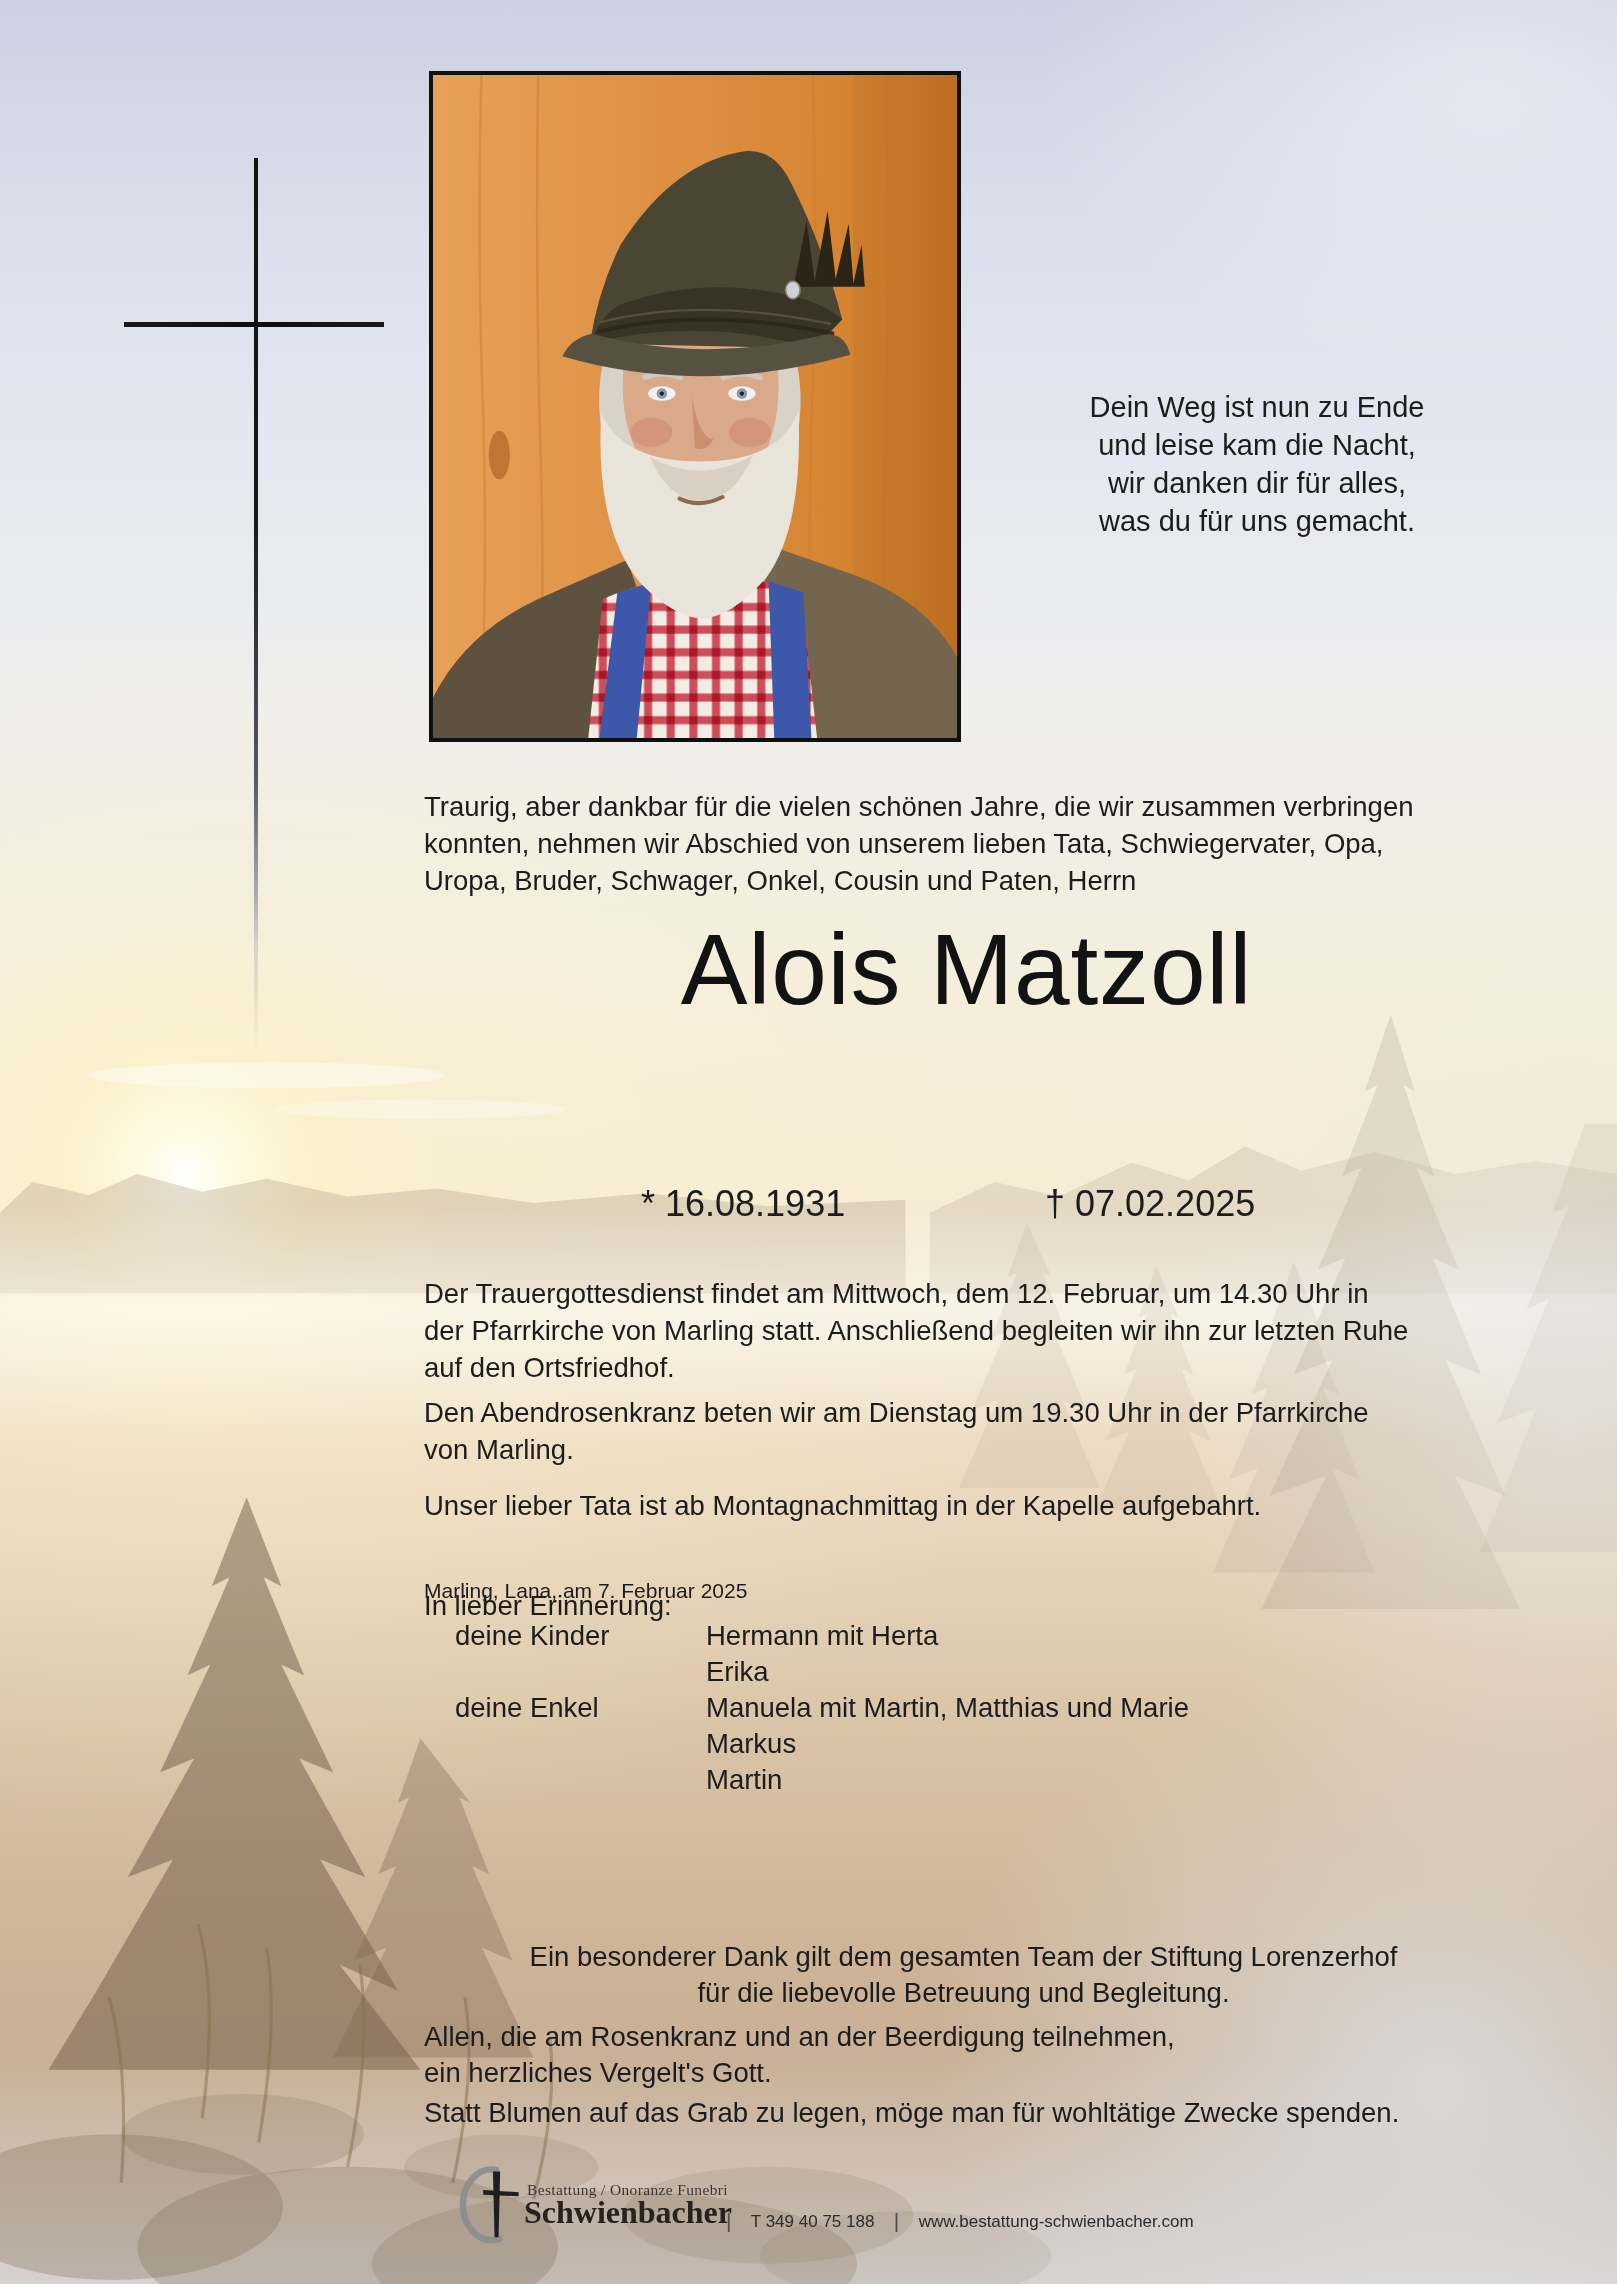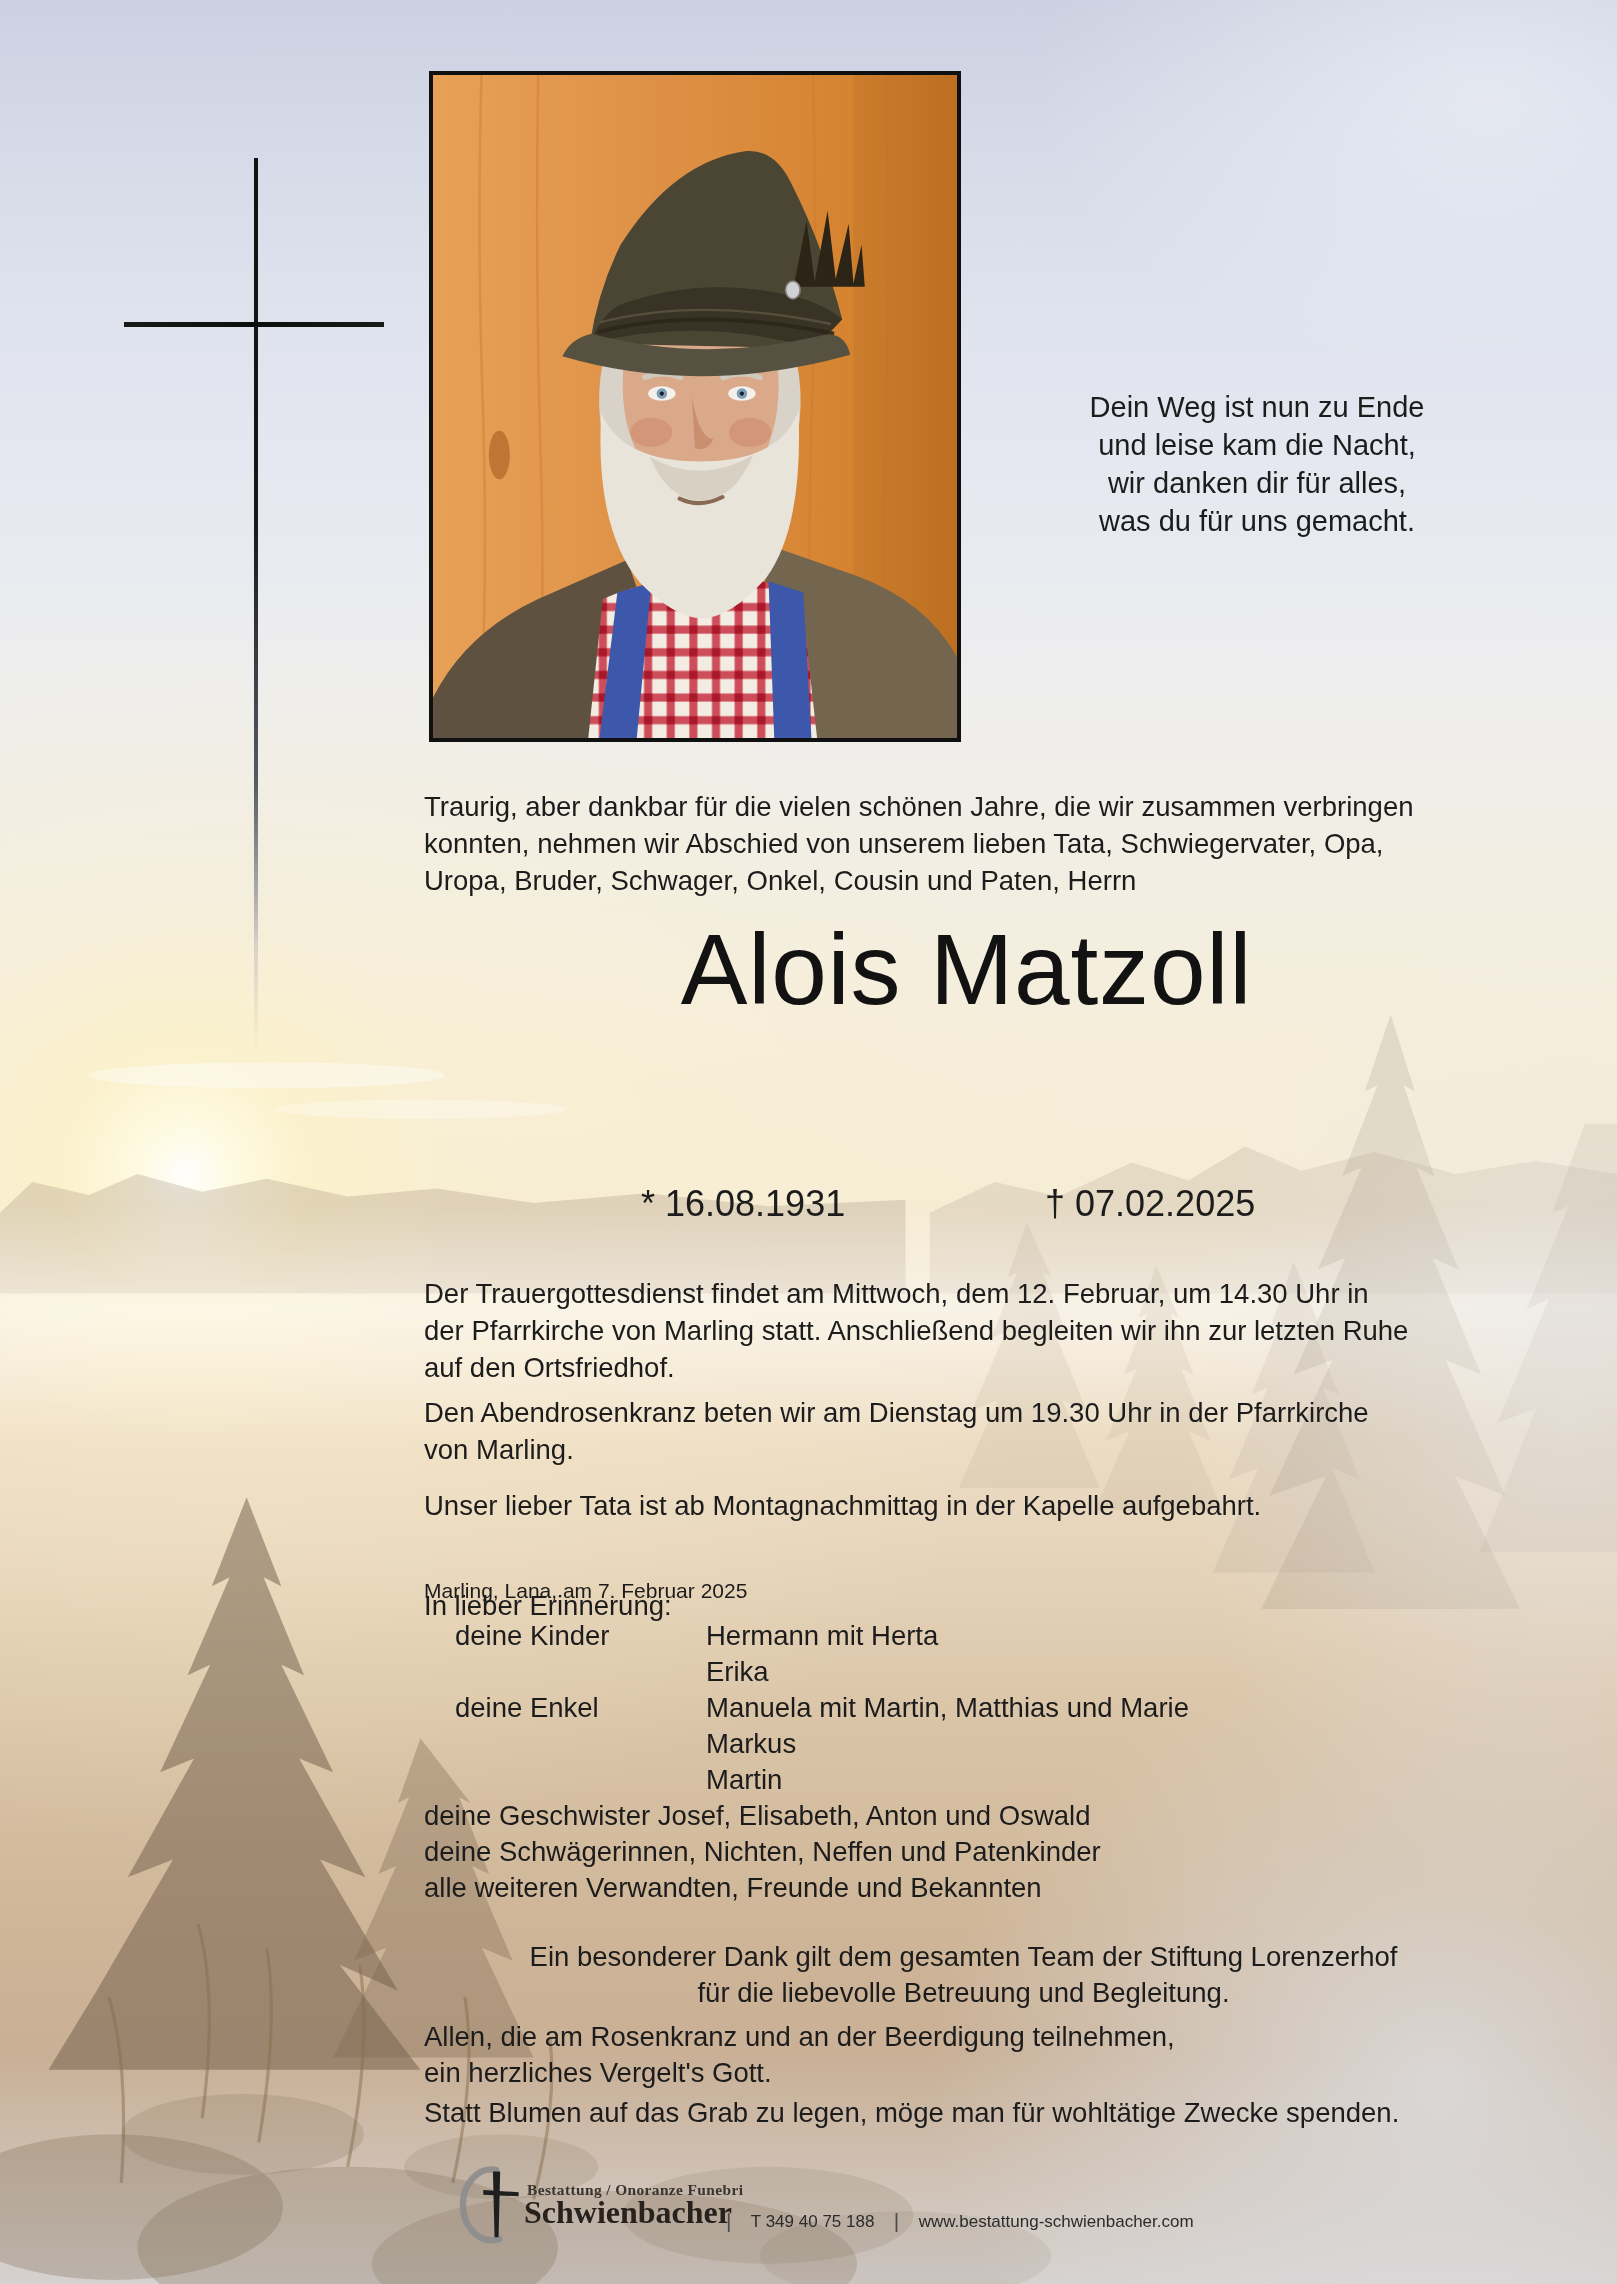--- a/index.html
+++ b/index.html
@@ -45,21 +45,21 @@
   .p-heading{left:424px;top:1571px;width:1156px;font-size:27.5px;line-height:37px;}
   .remembrance{position:absolute;left:424px;top:1618px;width:1156px;font-size:27.5px;}
   .rem-row{display:grid;grid-template-columns:251px 1fr;height:36px;line-height:36px;margin-left:31px;}
   .rem-lines{white-space:pre-line;line-height:36px;}
   .t-team{left:424px;top:1923px;width:1079px;text-align:center;font-size:27.5px;line-height:36px;}
   .t-attend{left:424px;top:2003px;width:1079px;text-align:left;font-size:27.5px;line-height:36px;}
   .t-donate{left:424px;top:2079px;width:1156px;font-size:27.5px;line-height:36px;}
   .t-candle{left:424px;top:2124px;width:1156px;font-size:24px;line-height:31px;}
   
   .logo-mark{position:absolute;left:446px;top:2165px;}
-  .f-tagline{position:absolute;left:527px;top:2181px;font-family:"Liberation Serif","DejaVu Serif",serif;font-weight:bold;font-size:15.4px;line-height:18px;color:#3a3430;letter-spacing:0.4px;}
+  .f-tagline{position:absolute;left:527px;top:2181px;font-family:"Liberation Serif","DejaVu Serif",serif;font-weight:normal;font-size:15.4px;line-height:18px;color:#3a3430;letter-spacing:0.4px;}
   .f-company{position:absolute;left:524px;top:2194px;font-family:"Liberation Serif","DejaVu Serif",serif;font-weight:bold;font-size:32px;line-height:37px;color:#27221e;}
   .f-contact{position:absolute;left:726px;top:2210px;display:flex;align-items:center;gap:19.4px;font-size:17px;color:#2c2c2c;}
   .f-sep{color:#4a4a4a;font-size:21px;font-weight:300;transform:translateY(-0.8px);}
 </style>
 </head>
 <body>
 
 <div class="card">
 
   <svg class="overlay" width="1617" height="2284" viewBox="0 0 2000 2825" xmlns="http://www.w3.org/2000/svg">
@@ -222,23 +222,20 @@
         <span>Manuela mit Martin, Matthias und Marie</span>
     </div>
     <div class="rem-row">
       <span></span>
         <span>Markus</span>
     </div>
     <div class="rem-row">
       <span></span>
         <span>Martin</span>
     </div>
-    <div class="rem-lines">deine Geschwister Josef, Elisabeth, Anton und Oswald
-deine Schwägerinnen, Nichten, Neffen und Patenkinder
-alle weiteren Verwandten, Freunde und Bekannten</div>
   </div>
 
   <div class="txt t-team">Ein besonderer Dank gilt dem gesamten Team der Stiftung Lorenzerhof
 für die liebevolle Betreuung und Begleitung.</div>
   <div class="txt t-attend">Allen, die am Rosenkranz und an der Beerdigung teilnehmen,
 ein herzliches Vergelt's Gott.</div>
   <div class="txt t-donate">Statt Blumen auf das Grab zu legen, möge man für wohltätige Zwecke spenden.</div>
 
   <div class="logo-mark">
     <svg width="81" height="82" viewBox="0 0 100 102" xmlns="http://www.w3.org/2000/svg">

